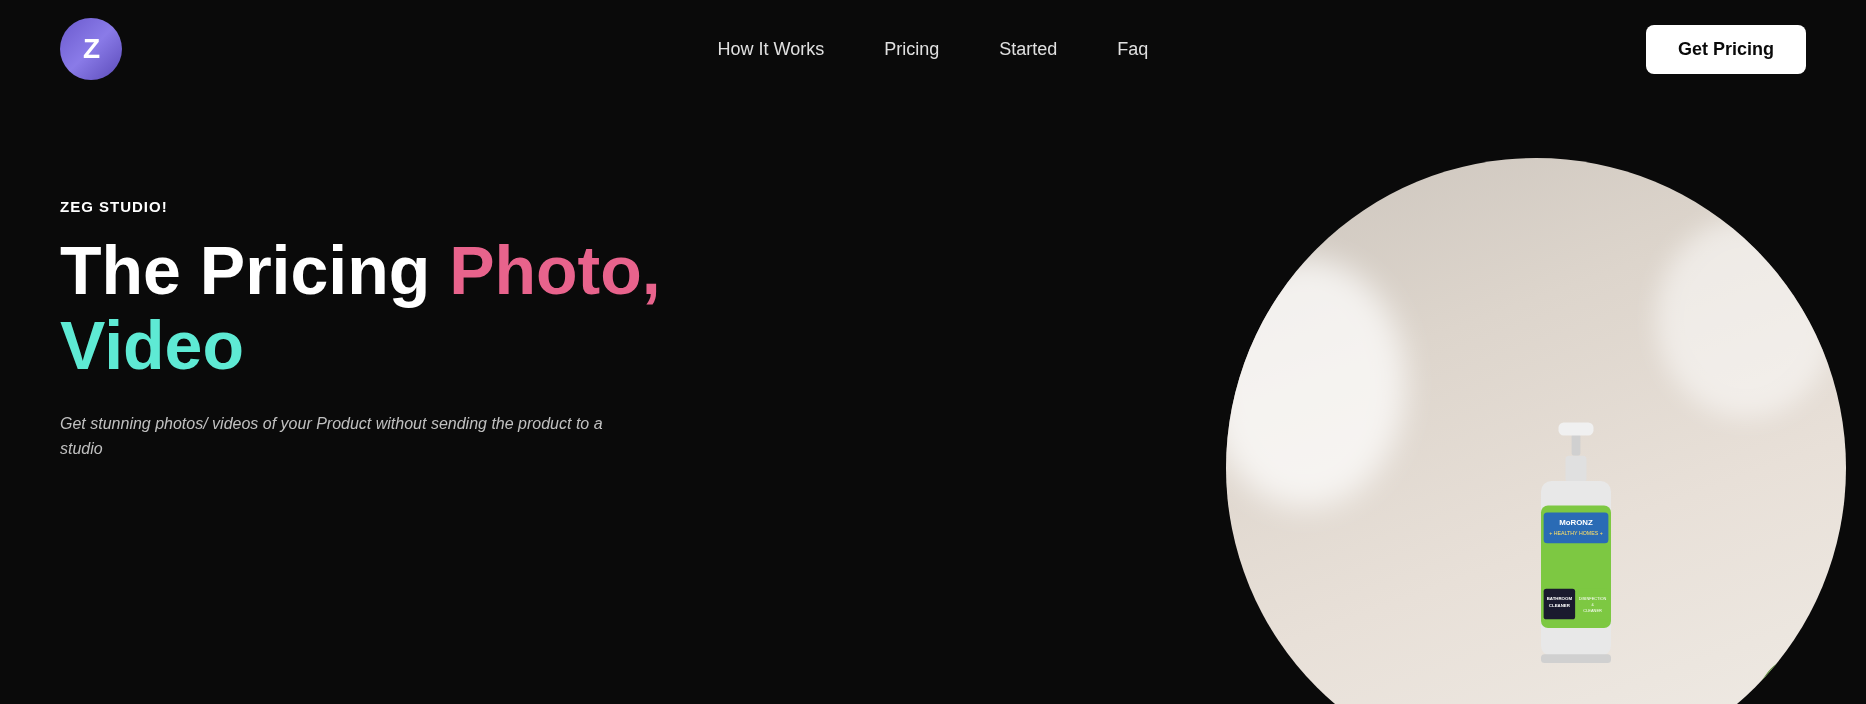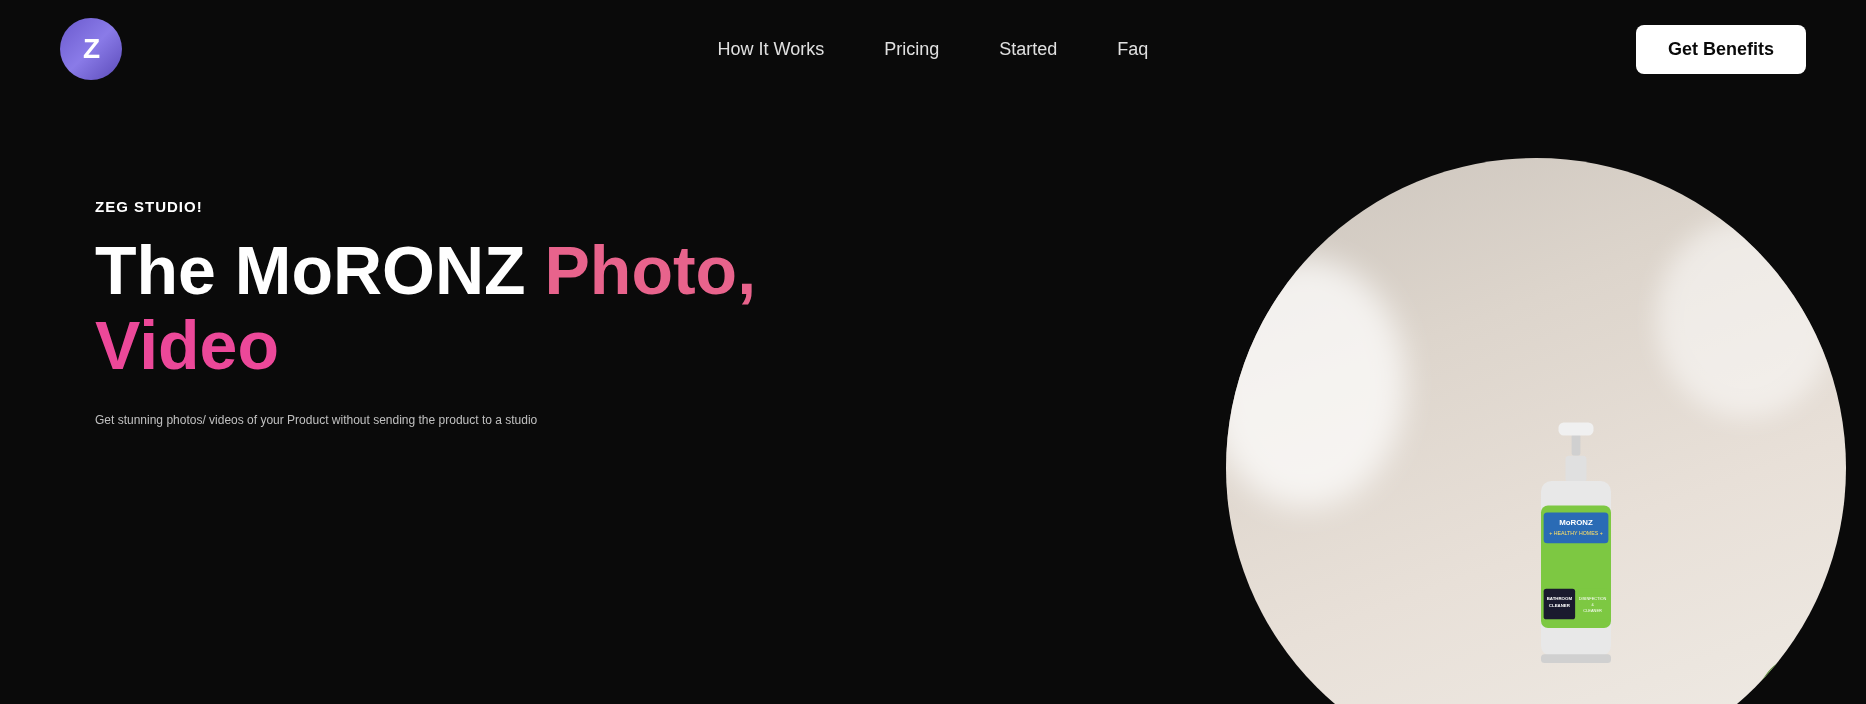--- a/index.html
+++ b/index.html
@@ -76,21 +76,21 @@
       border-radius: 8px;
       cursor: pointer;
       white-space: nowrap;
     }
 
     
     .hero {
       display: flex;
       align-items: flex-start;
       justify-content: space-between;
-      padding: 60px 60px 0 95px;
+      padding: 60px 60px 0 60px;
       height: calc(704px - 98px);
       position: relative;
       overflow: hidden;
     }
 
     .hero-content {
       flex: 1;
       max-width: 800px;
       padding-top: 40px;
     }
@@ -113,28 +113,29 @@
 
     .hero-title .white-text {
       color: white;
     }
 
     .hero-title .pink-text {
       color: #e8638c;
     }
 
     .hero-title .orange-text {
-      color: #ec4899;
+      color: #5eead4;
     }
 
     .hero-subtitle {
-      font-size: 12px;
+      font-size: 16px;
       color: #c0c0c0;
       line-height: 1.6;
       max-width: 560px;
+      font-style: italic;
     }
 
     
     .hero-image-container {
       position: relative;
       width: 700px;
       height: 580px;
       flex-shrink: 0;
       display: flex;
       align-items: center;
@@ -203,29 +204,29 @@
     </div>
   </div>
 
   <div class="nav-links">
     <a class="nav-link">How It Works</a>
     <a class="nav-link">Pricing</a>
     <a class="nav-link">Started</a>
     <a class="nav-link">Faq</a>
   </div>
 
-  <button class="get-started-btn">Get Benefits</button>
+  <button class="get-started-btn">Get Pricing</button>
 </nav>
 
 <section class="hero">
   <div class="hero-content">
     <p class="studio-label">ZEG STUDIO!</p>
 
     <h1 class="hero-title">
-      <span class="white-text">The MoRONZ </span><span class="pink-text">Photo, </span><span class="orange-text">Video</span>
+      <span class="white-text">The Pricing </span><span class="pink-text">Photo, </span><span class="orange-text">Video</span>
       <br>
     </h1>
 
     <p class="hero-subtitle">Get stunning photos/ videos of your Product without sending the product to a studio</p>
   </div>
 
   <div class="hero-image-container">
     <div class="product-visual">
 
       <div class="fluffy-left"></div>

